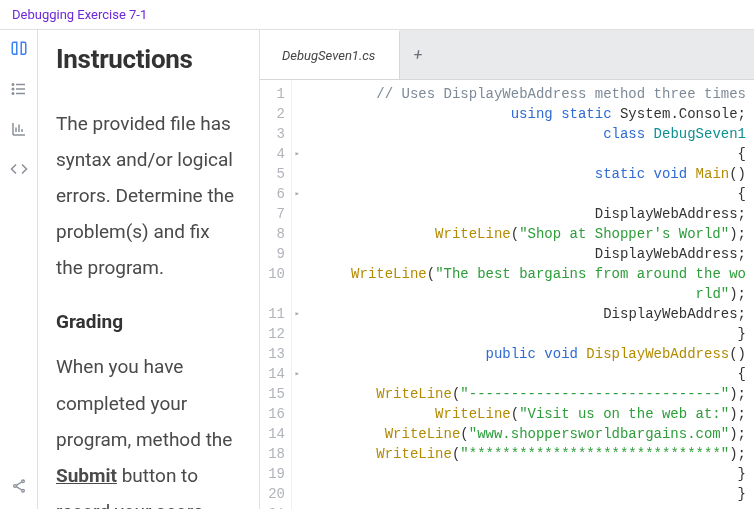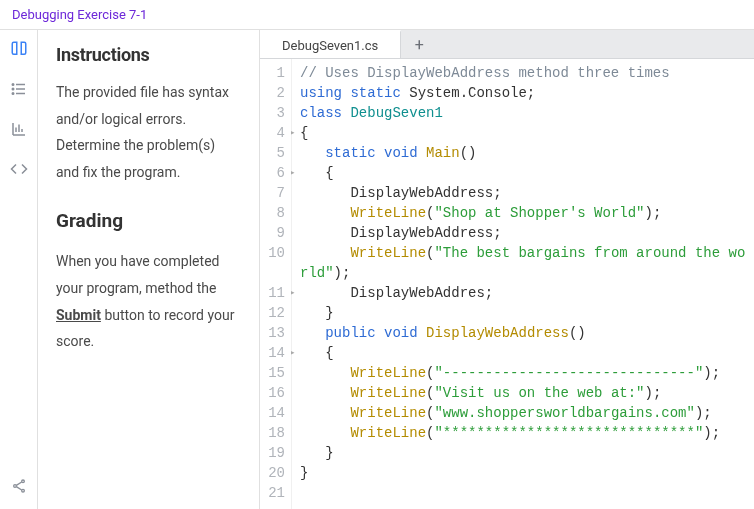--- a/index.html
+++ b/index.html
@@ -43,49 +43,50 @@
   }
   .iconbar .icon.active { color: #3b82f6; }
   .iconbar .spacer { flex: 1; }
   .instructions {
     width: 222px;
     border-right: 1px solid #e0e0e0;
     padding: 14px 18px 10px 18px;
     overflow-y: auto;
   }
   .instructions h1 {
-    font-size: 18px;
+    font-size: 26px;
     font-weight: 700;
-    margin-bottom: 14px;
+    margin-bottom: 32px;
     letter-spacing: -0.3px;
   }
   .instructions p {
-    font-size: 14px;
+    font-size: 19px;
     line-height: 1.9;
     color: #4a4a4a;
     margin-bottom: 24px;
   }
   .instructions h2 {
     font-size: 19px;
     font-weight: 700;
     margin-bottom: 16px;
   }
   .instructions strong { font-weight: 700; text-decoration: underline; }
   .editor-area {
     flex: 1;
     display: flex;
     flex-direction: column;
     min-width: 0;
   }
   .tabbar {
-    height: 29px;
+    height: 50px;
     background: #e9eaec;
     display: flex;
     align-items: stretch;
     border-bottom: 1px solid #d5d7da;
+    font-style: italic;
   }
   .tab {
     background: #fff;
     padding: 0 22px;
     display: flex;
     align-items: center;
     font-size: 13px;
     color: #444;
     border-right: 1px solid #d5d7da;
     border-top: 2px solid transparent;
@@ -138,21 +139,21 @@
   .tok-punc    { color: #333; }
   .collapse-caret {
     position: absolute;
     left: -10px;
     width: 10px;
     color: #aaa;
     font-size: 9px;
     user-select: none;
     cursor: pointer;
   }
-  .linewrap { position: relative; padding-left: 0; }
+  .linewrap { position: relative; padding-left: 0; text-align: right; }
 </style>
 </head>
 <body>
 
 <div class="header">
   <span>Debugging Exercise 7-1</span>
 </div>
 
 <div class="main">
 

